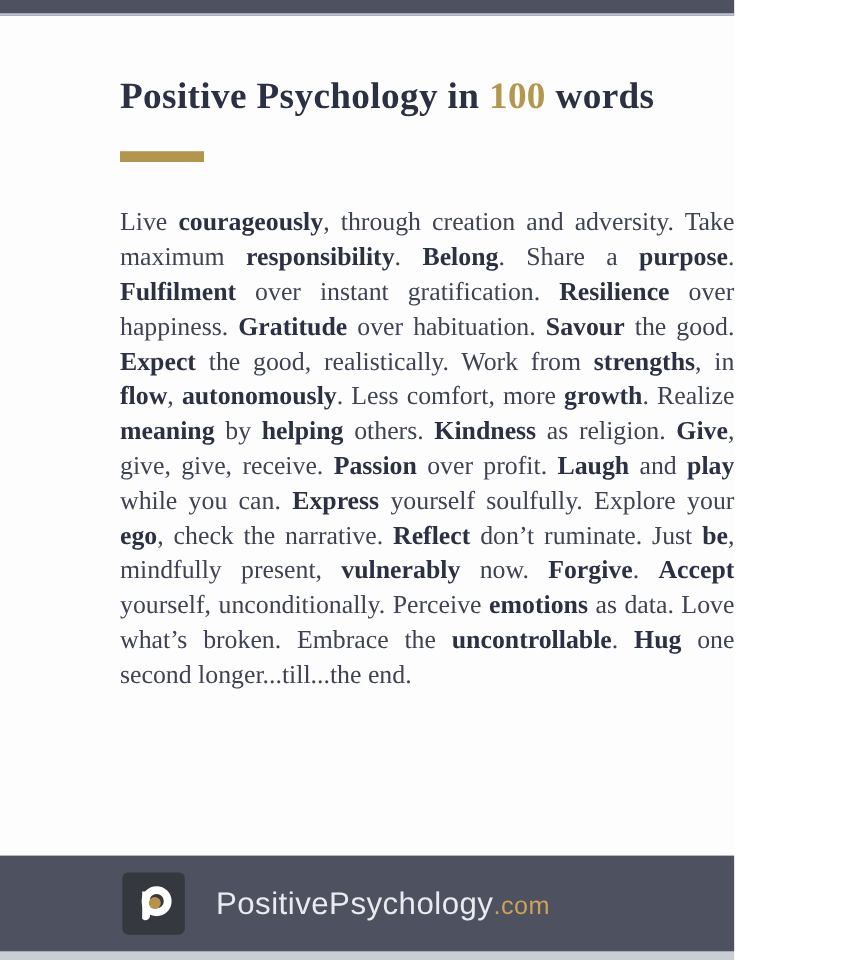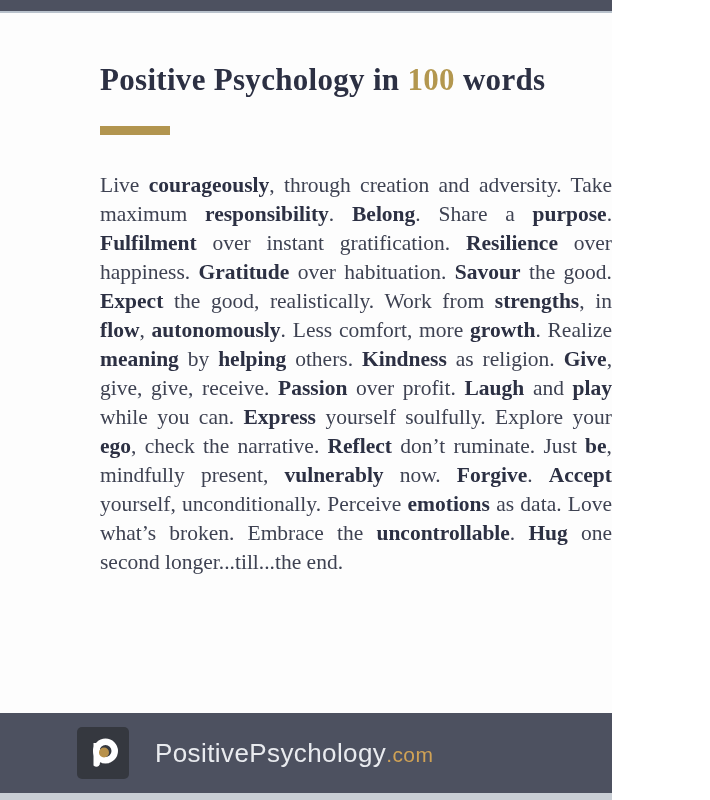--- a/index.html
+++ b/index.html
@@ -57,21 +57,21 @@
     margin-top: 23px;
   }
   .footer-bar {
     position: absolute;
     left: 0; right: 0;
     bottom: 7px;
     height: 80px;
     background: var(--bar, #4d5160);
     display: flex;
     align-items: center;
-    padding-left: 77px;
+    padding-left: 102px;
     box-sizing: border-box;
   }
   .bottom-strip {
     position: absolute;
     left: 0; right: 0; bottom: 0;
     height: 7px;
     background: #c9ced5;
   }
   .logo-tile {
     width: 52px;

